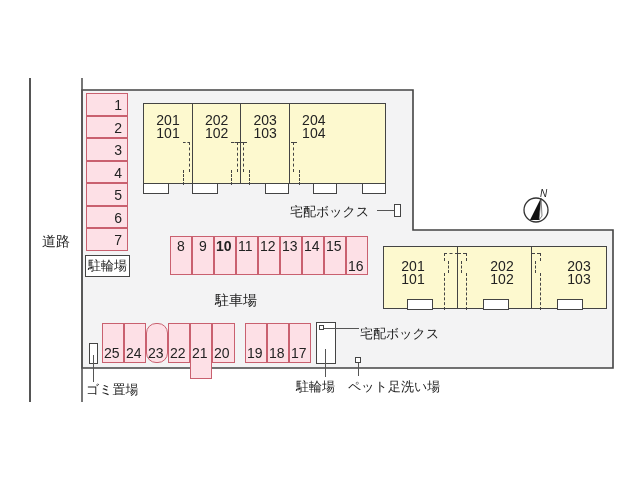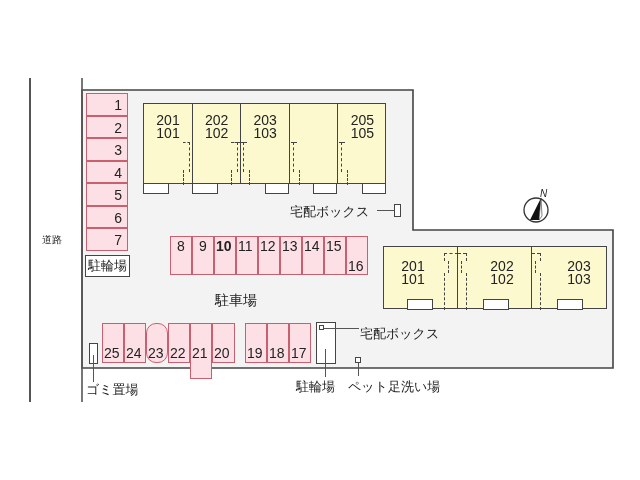--- a/index.html
+++ b/index.html
@@ -18,21 +18,21 @@
   .dash { position:absolute; border-left:1.6px dashed #444; }
   .dashh { position:absolute; border-top:1.6px dashed #444; }
   .label { position:absolute; font-size:13px; color:#222; white-space:nowrap; }
   .boxlbl { position:absolute; box-sizing:border-box; border:1px solid #444; background:#fff; font-size:13px; padding:1px 2px; white-space:nowrap; }
   .small { position:absolute; box-sizing:border-box; border:1px solid #444; background:#fff; }
 </style>
 </head>
 <body>
 
 <div class="line" style="left:29px;top:78px;width:1.5px;height:324px;"></div>
-<div class="label" style="left:42px;top:233px;font-size:10px;">道路</div>
+<div class="label" style="left:42px;top:233px;font-size:14px;">道路</div>
 
 <svg class="abs" style="left:0;top:0;" width="640" height="480">
   <polygon class="site" points="82,90 413,90 413,230 613,230 613,368 82,368"></polygon>
   <line x1="82" y1="78" x2="82" y2="402" stroke="#555" stroke-width="1.6"></line>
 </svg>
 
 <div>
   <div class="park" style="left:86px;top:93px;width:42px;height:23px;">
       <span style="right:5px;top:3px;">1</span>
     </div>
@@ -79,28 +79,23 @@
   <div class="unit" style="left:97.2px;width:48.6px;">
     <div class="unitlbl" style="left:0;width:48px;top:10px;">
         <div>203</div>
         <div>103</div>
       </div>
     <div class="dashh" style="left:0px;top:38px;width:6px;"></div>
     <div class="dash" style="left:2px;top:38px;height:30px;"></div>
     <div class="dash" style="left:8px;top:66px;height:15px;"></div>
   </div>
   <div class="unit" style="left:145.8px;width:48.6px;">
-    <div class="dashh" style="left:1px;top:38px;width:6px;"></div>
-    <div class="dash" style="left:3px;top:38px;height:30px;"></div>
-    <div class="dash" style="left:9px;top:66px;height:15px;"></div>
-  </div>
-  <div class="unit" style="left:194.4px;width:48.6px;">
-    <div class="unitlbl" style="left:0;width:48px;top:10px;">
-        <div>205</div>
-        <div>105</div>
+    <div class="unitlbl" style="left:0;width:48px;top:10px;">
+        <div>204</div>
+        <div>104</div>
       </div>
     <div class="dashh" style="left:1px;top:38px;width:6px;"></div>
     <div class="dash" style="left:3px;top:38px;height:30px;"></div>
     <div class="dash" style="left:9px;top:66px;height:15px;"></div>
   </div>
 </div>
 
 <div class="balc" style="left:143px;top:183px;width:26px;height:11px;"></div>
 <div class="balc" style="left:192px;top:183px;width:26px;height:11px;"></div>
 <div class="balc" style="left:265px;top:183px;width:24px;height:11px;"></div>

